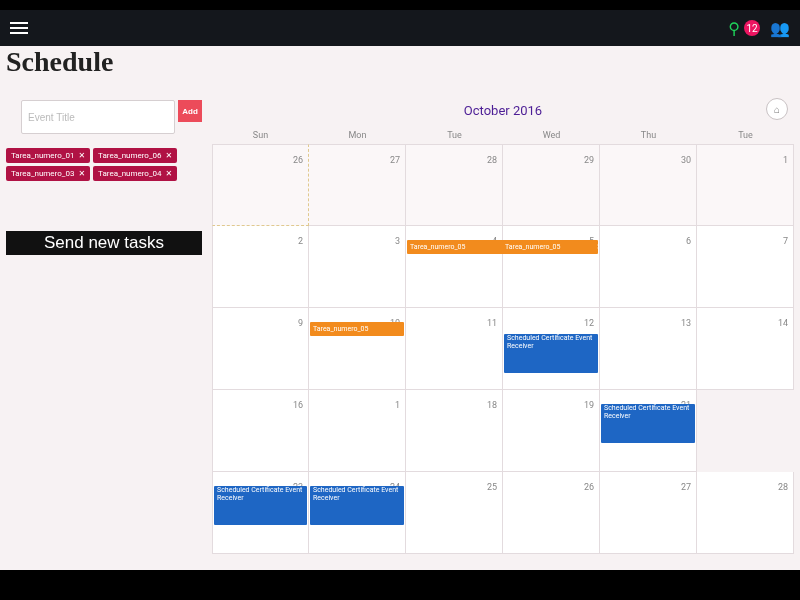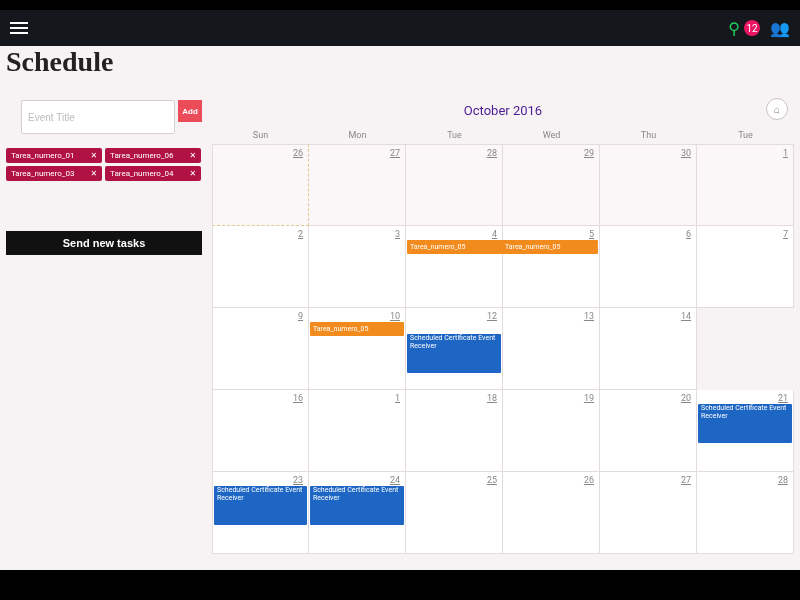--- a/index.html
+++ b/index.html
@@ -16,32 +16,32 @@
   .page-title { position:absolute; top:0; left:6px; font-size:28px; font-weight:600; color:#222; font-family: Georgia, 'Times New Roman', serif; }
   .left { width:208px; padding:54px 6px 0 6px; }
   .right { flex:1; padding:54px 6px 0 4px; position:relative; }
   .section-label { font-size:12px; color:#444; margin-bottom:6px; }
   .createrow { display:flex; margin-bottom:14px; }
   .createrow input { flex:1; height:22px; border:1px solid #d6cfd1; border-radius:2px; font-size:10px; padding:16px 6px; background:#fff;margin-left:15px; }
   .createrow input::placeholder { color:#bbb; }
   .addbtn { width:24px; height:22px; background:#ec4b5a; color:#fff; border:none; font-size:8px; font-weight:600; margin-left:3px; border-radius:0; cursor:pointer; }
   .tasks-label { font-size:12px; color:#444; margin-bottom:6px; }
   .taskpool { display:flex; flex-wrap:wrap; gap:3px; }
-  .tasktag { background:#b01244; color:#fff; font-size:8px; padding:3px 5px; border-radius:2px; display:flex; align-items:center; gap:16px; cursor:grab; }
+  .tasktag { background:#b01244; color:#fff; font-size:8px; padding:3px 5px; border-radius:2px; display:flex; align-items:center; gap:4px; cursor:grab; }
   .tasktag .x { font-size:8px; }
-  .sendbtn { width:196px; height:24px; background:#111; color:#fff; border:none; font-size:11px; font-weight:700; margin-top:50px; cursor:pointer; }
+  .sendbtn { width:196px; height:24px; background:#111; color:#fff; border:none; font-size:17px; font-weight:400; margin-top:50px; cursor:pointer; }
   .cal-header { display:flex; justify-content:center; align-items:center; margin-bottom:6px; position:relative; height:20px; }
   .cal-title { font-size:13px; font-weight:400; color:#4c1d95; position:absolute; left:50%; transform:translateX(-50%); }
   .homebtn { position:absolute; right:6px; top:-2px; width:22px; height:22px; border:1px solid #c9c2c4; border-radius:50%; display:flex; align-items:center; justify-content:center; font-size:10px; color:#777; cursor:pointer; background:#fff; }
   .grid { display:grid; grid-template-columns: repeat(6, 1fr); font-size:9px; color:#666; }
   .dayhead { text-align:center; padding:4px 0; font-size:9px; color:#888; }
   .cell { border:1px solid #e3dbde; border-top:none; border-left:none; height:82px; position:relative; background:#fff; }
   .row:first-of-type .cell { border-top:1px solid #e3dbde; }
   .cell:first-child { border-left:1px solid #e3dbde; }
-  .daynum { position:absolute; top:3px; right:5px; font-size:9px; color:#888;text-decoration:underline; }
+  .daynum { position:absolute; top:10px; right:5px; font-size:9px; color:#888; }
   .today { background:#fff3dd; border:1px dashed #e0c98f; }
   .cell.faded { background:#fbf7f8; }
   .ev { position:absolute; left:1px; right:1px; height:14px; font-size:7px; color:#fff; padding:1px 3px; border-radius:1px; overflow:hidden; white-space:nowrap; display:flex; align-items:center; justify-content:space-between; cursor:pointer; }
   .ev .x { font-size:7px; }
   .ev.orange { background:#f28b1d;gap:36px; }
   .ev.blue { background:#1e66c4; height:39px; white-space:normal; line-height:1.1; padding:1px 3px; display:block; }
   .ev.span-right { border-top-right-radius:0; border-bottom-right-radius:0; right:-1px; }
   .ev.span-left  { border-top-left-radius:0;  border-bottom-left-radius:0;  left:-1px; }
 </style>
 </head>
@@ -159,20 +159,23 @@
               <div class="daynum">9</div>
             </div>
             <div class="cell">
               <div class="daynum">10</div>
               <div class="ev orange" style="top: 14px;">
                 <span>Tarea_numero_05</span>
                 <span class="x">✕</span>
               </div>
             </div>
             <div class="cell">
+              <div class="daynum">11</div>
+            </div>
+            <div class="cell">
               <div class="daynum">12</div>
               <div class="ev blue" style="top: 26px;">Scheduled Certificate Event Receiver</div>
             </div>
             <div class="cell">
               <div class="daynum">13</div>
             </div>
             <div class="cell">
               <div class="daynum">14</div>
             </div>
           </div>
@@ -183,23 +186,20 @@
             <div class="cell">
               <div class="daynum">1</div>
             </div>
             <div class="cell">
               <div class="daynum">18</div>
             </div>
             <div class="cell">
               <div class="daynum">19</div>
             </div>
             <div class="cell">
-              <div class="daynum">20</div>
-            </div>
-            <div class="cell">
               <div class="daynum">21</div>
               <div class="ev blue" style="top: 14px;">Scheduled Certificate Event Receiver</div>
             </div>
           </div>
           <div class="grid row">
             <div class="cell">
               <div class="daynum">23</div>
               <div class="ev blue" style="top: 14px;">Scheduled Certificate Event Receiver</div>
             </div>
             <div class="cell">

